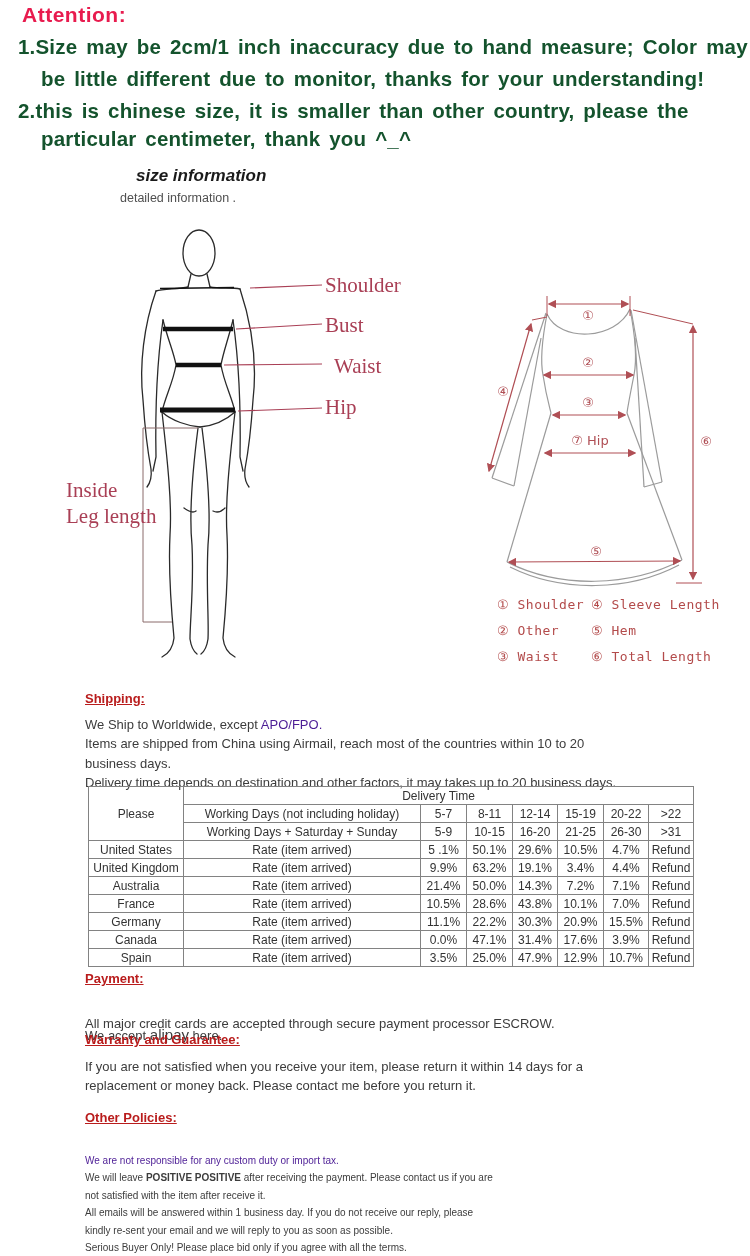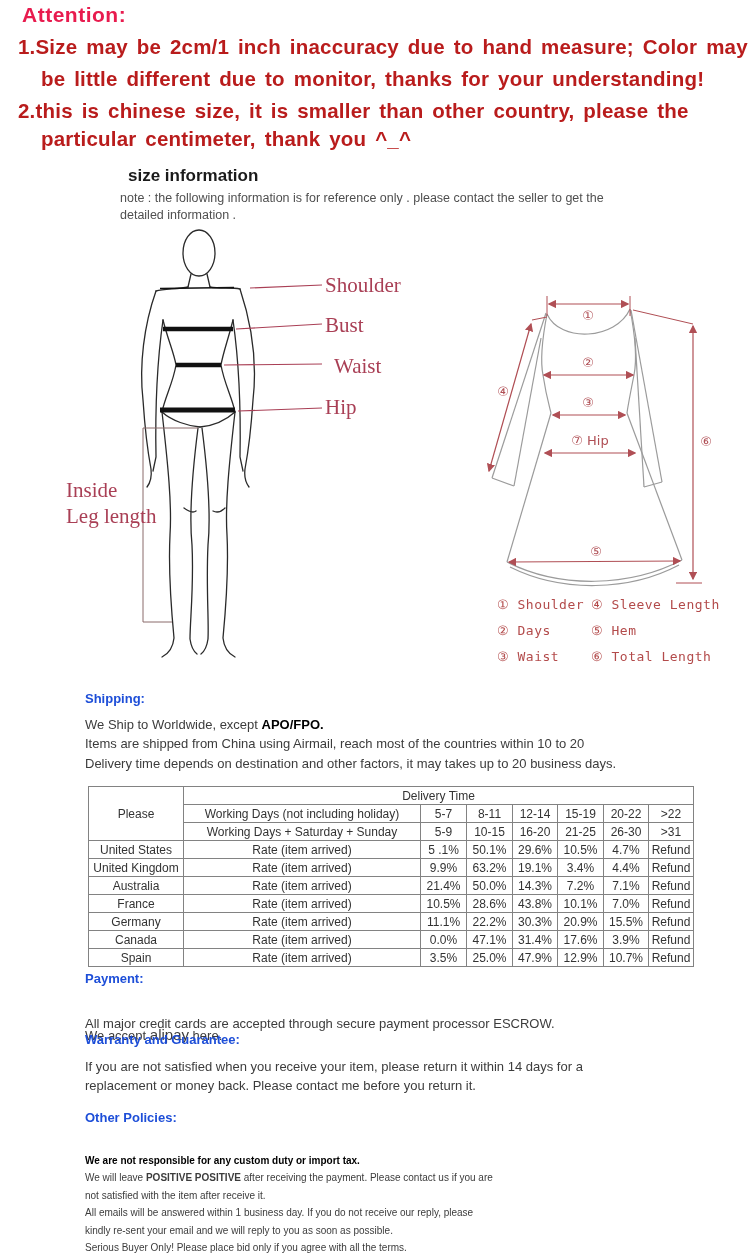--- a/index.html
+++ b/index.html
@@ -1,48 +1,47 @@
 <!DOCTYPE html>
 <html><head>
 <meta charset="utf-8">
 <style>
   html,body{margin:0;padding:0;background:#ffffff;}
   #page{position:relative;width:750px;height:1256px;background:#ffffff;overflow:hidden;
         font-family:"Liberation Sans",sans-serif;}
   .abs{position:absolute;}
   .attn-title{font-size:21px;font-weight:bold;color:#e81b4e;letter-spacing:.5px;}
-  .attn-line{font-size:20.5px;font-weight:bold;color:#b91c1c;word-spacing:3px;letter-spacing:.2px;white-space:nowrap;}
+  .attn-line{font-size:20.5px;font-weight:bold;color:#14532d;word-spacing:3px;letter-spacing:.2px;white-space:nowrap;}
   .size-title{font-size:17px;font-weight:bold;color:#1a1a1a;}
   .note{font-size:12.5px;color:#4f4f4f;line-height:17px;white-space:nowrap;}
   .meas-label{font-size:21px;color:#a93f55;white-space:nowrap;font-family:Liberation Serif, serif;}
   .legend-item{font-family:"DejaVu Sans Mono","Liberation Mono",monospace;font-size:13px;color:#b34b4b;
                line-height:26px;white-space:nowrap;letter-spacing:.5px;}
-  .sec-title{font-size:13px;font-weight:bold;color:#1d4ed8;}
+  .sec-title{font-size:13px;font-weight:bold;color:#b91c1c;text-decoration:underline;}
   .body-text{font-size:13px;color:#3c3c3c;line-height:19.3px;white-space:nowrap;}
-  .red-strong{color:#000000;font-weight:bold;}
+  .red-strong{color:#4c1d95;font-weight:normal;}
   .alipay{font-size:15px;color:#3c3c3c;}
   table.dlv{border-collapse:collapse;table-layout:fixed;width:606px;font-size:12px;color:#333;}
   table.dlv td{border:1px solid #828282;text-align:center;height:17px;padding:0;overflow:hidden;white-space:nowrap;}
   .pol-text{font-size:10px;color:#3c3c3c;line-height:17.4px;white-space:nowrap;}
   svg text{font-family:"DejaVu Sans",sans-serif;}
 </style>
 </head>
 <body>
 
 <div id="page">
 
   <div class="abs attn-title" style="left:22px;top:3px;">Attention:</div>
   <div class="abs attn-line" style="left:18px;top:35px;">1.Size may be 2cm/1 inch inaccuracy due to hand measure; Color may</div>
   <div class="abs attn-line" style="left:41px;top:67px;">be little different due to monitor, thanks for your understanding!</div>
   <div class="abs attn-line" style="left:18px;top:99px;">2.this is chinese size, it is smaller than other country, please the</div>
   <div class="abs attn-line" style="left:41px;top:127px;">particular centimeter, thank you ^_^</div>
 
-  <div class="abs size-title" style="left:128px;top:166px;">size information</div>
+  <div class="abs size-title" style="left:136px;top:166px;font-style:italic;">size information</div>
   <div class="abs note" style="left:120px;top:190px;">
-    <div>note : the following information is for reference only . please contact the seller to get the</div>
     <div>detailed information .</div>
   </div>
 
   <svg class="abs" style="left:60px;top:225px;" width="360" height="460" viewBox="0 0 360 460">
     <g stroke="#2a2a2a" stroke-width="1.3" fill="none" stroke-linecap="round">
       <ellipse cx="139" cy="28" rx="16" ry="23"></ellipse>
       <path d="M131,49 L128,62"></path>
       <path d="M147,49 L150,62"></path>
       <path d="M128,62 C118,64 104,64 96,66"></path>
       <path d="M150,62 C160,64 172,62 180,64"></path>
@@ -128,33 +127,34 @@
       <text x="158" y="167">③</text>
       <text x="160" y="205">⑦ Hip</text>
       <text x="166" y="316">⑤</text>
       <text x="73" y="156">④</text>
       <text x="276" y="206">⑥</text>
     </g>
   </svg>
 
   <div class="abs" style="left:497px;top:592px;">
     <div class="legend-item">① Shoulder</div>
-    <div class="legend-item">② Days</div>
+    <div class="legend-item">② Other</div>
     <div class="legend-item">③ Waist</div>
   </div>
   <div class="abs" style="left:591px;top:592px;">
     <div class="legend-item">④ Sleeve Length</div>
     <div class="legend-item">⑤ Hem</div>
     <div class="legend-item">⑥ Total Length</div>
   </div>
 
   <div class="abs sec-title" style="left:85px;top:691px;">Shipping:</div>
   <div class="abs body-text" style="left:85px;top:715px;">
     <div><span>We Ship to Worldwide, except </span><span class="red-strong">APO/FPO.</span></div>
     <div>Items are shipped from China using Airmail, reach most of the countries within 10 to 20</div>
+    <div>business days.</div>
     <div>Delivery time depends on destination and other factors, it may takes up to 20 business days.</div>
   </div>
 
   <table class="dlv abs" style="left:88px;top:786px;">
     <colgroup>
       <col style="width:95px">
         <col style="width:237px">
         <col style="width:46px">
         <col style="width:46px">
       <col style="width:45px">

